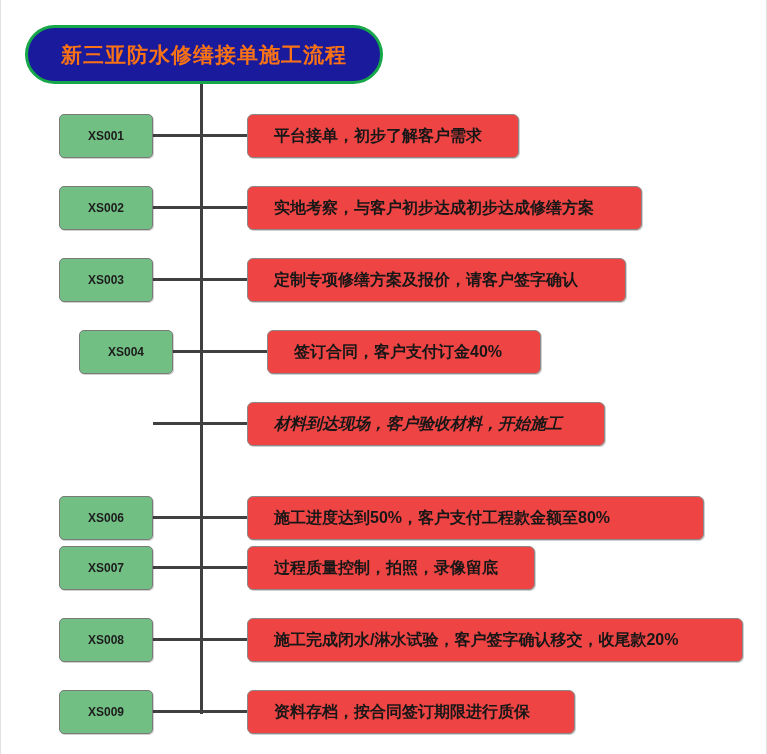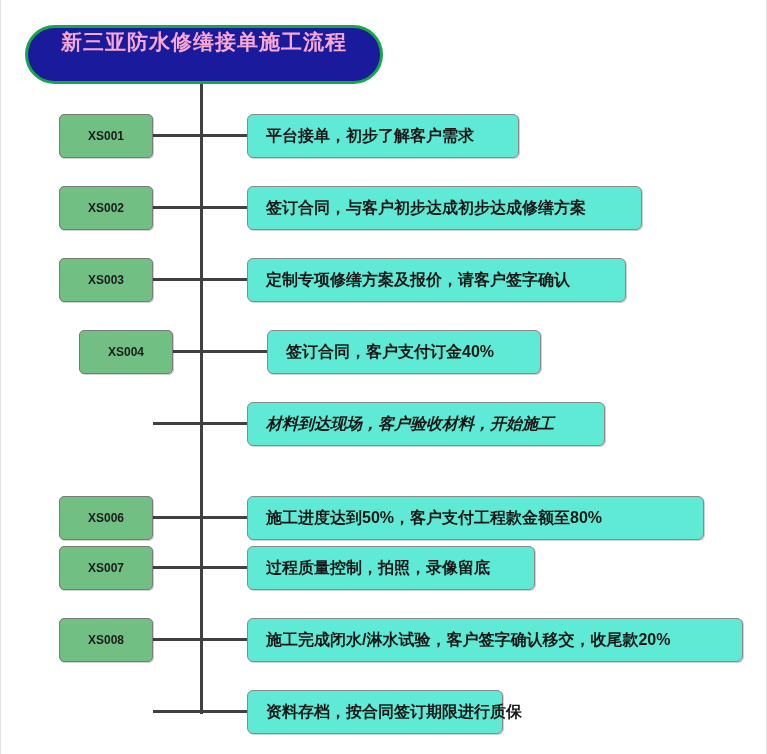--- a/index.html
+++ b/index.html
@@ -27,22 +27,23 @@
     position: absolute;
     left: 24px;
     top: 25px;
     width: 358px;
     height: 59px;
     box-sizing: border-box;
     background: #1a1a9c;
     border: 3px solid #17a74a;
     border-radius: 30px;
     display: flex;
+    align-items: center;
     justify-content: center;
-    color: #f9a8d4;
+    color: #f97316;
     font-size: 21px;
     font-weight: bold;
     letter-spacing: 1px;
     z-index: 5;
   }
   
   #trunk {
     position: absolute;
     left: 199px;
     top: 84px;
@@ -85,26 +86,26 @@
     height: 3px;
     background: #404040;
     z-index: 1;
   }
   .desc-box {
     position: absolute;
     left: 246px;
     top: 0;
     height: 44px;
     box-sizing: border-box;
-    background: #5eead4;
+    background: #ef4444;
     border: 1px solid #8a8a8a;
     border-radius: 6px;
     display: flex;
     align-items: center;
-    padding: 0 18px;
+    padding: 0 26px;
     font-size: 16px;
     font-weight: bold;
     color: #171717;
     white-space: nowrap;
     box-shadow: 1px 1px 0 rgba(0,0,0,0.18);
     z-index: 3;
   }
 </style>
 </head>
 <body>
@@ -126,21 +127,21 @@
         <div class="desc-box" style="width: 272px;">
           <span>平台接单，初步了解客户需求</span>
         </div>
       </div>
       <div class="row" style="top: 186px;">
         <div class="code-box">
           <span>XS002</span>
         </div>
         <div class="connector"></div>
         <div class="desc-box" style="width: 395px;">
-          <span>签订合同，与客户初步达成初步达成修缮方案</span>
+          <span>实地考察，与客户初步达成初步达成修缮方案</span>
         </div>
       </div>
       <div class="row" style="top: 258px;">
         <div class="code-box">
           <span>XS003</span>
         </div>
         <div class="connector"></div>
         <div class="desc-box" style="width: 379px;">
           <span>定制专项修缮方案及报价，请客户签字确认</span>
         </div>
@@ -181,20 +182,23 @@
       <div class="row" style="top: 618px;">
         <div class="code-box">
           <span>XS008</span>
         </div>
         <div class="connector"></div>
         <div class="desc-box" style="width: 496px;">
           <span>施工完成闭水/淋水试验，客户签字确认移交，收尾款20%</span>
         </div>
       </div>
       <div class="row" style="top: 690px;">
-        <div class="connector"></div>
-        <div class="desc-box" style="width: 256px;">
+        <div class="code-box">
+          <span>XS009</span>
+        </div>
+        <div class="connector"></div>
+        <div class="desc-box" style="width: 328px;">
           <span>资料存档，按合同签订期限进行质保</span>
         </div>
       </div>
     </div>
 
 </div>
 
 </body></html>

